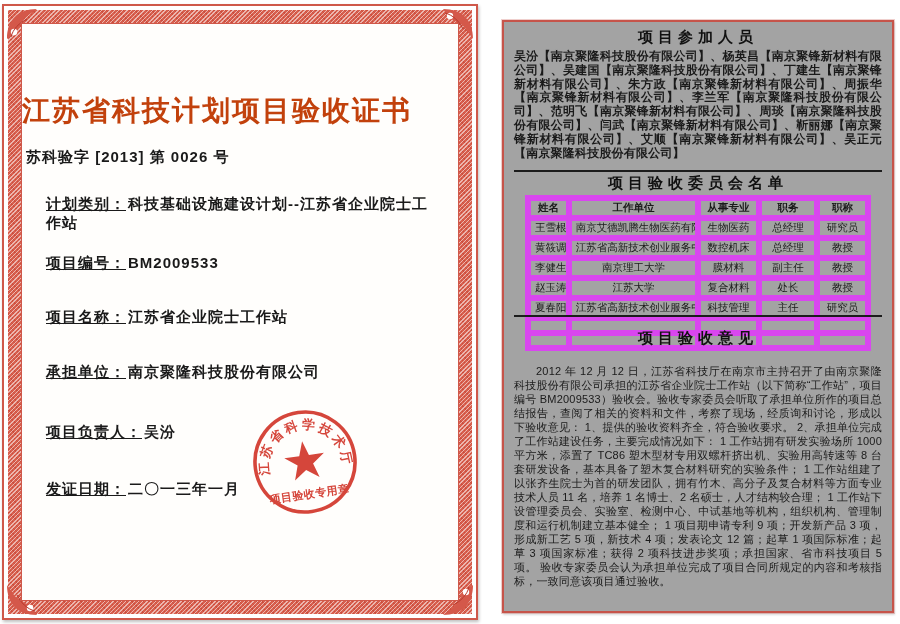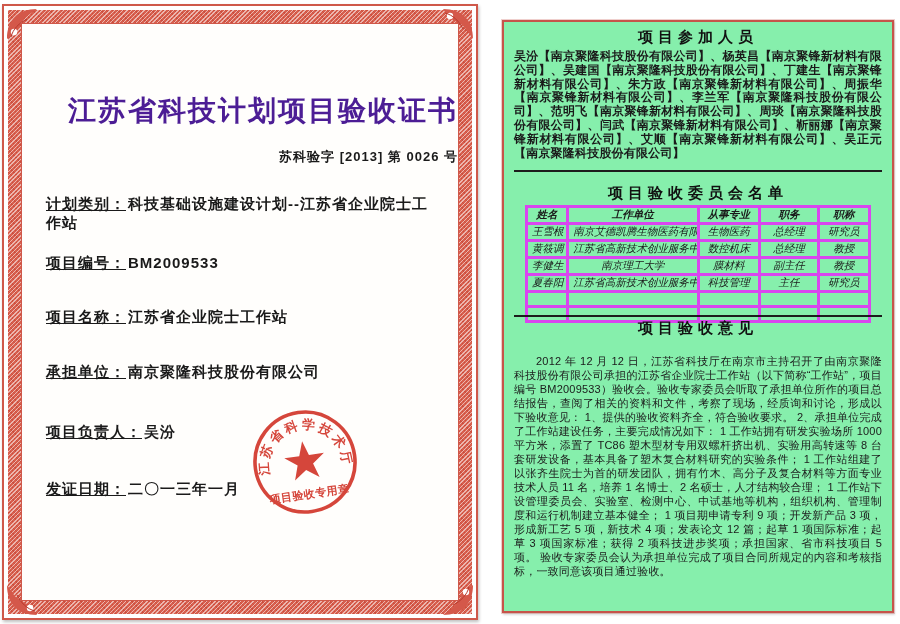--- a/index.html
+++ b/index.html
@@ -18,54 +18,54 @@
                  repeating-linear-gradient(45deg, rgba(190,60,45,.5) 0 1px, rgba(190,60,45,0) 1px 4px); }
   .cert-inner { width:100%; height:100%; background:#fffefc; border:1px solid #cf584a;
                 position:relative; }
   .corner { position:absolute; width:34px; height:34px; }
   .corner svg { width:100%; height:100%; display:block; }
   .corner.tl { left:-3px; top:-3px; }
   .corner.tr { right:-3px; top:-3px; transform:rotate(90deg); }
   .corner.br { right:-3px; bottom:-3px; transform:rotate(180deg); }
   .corner.bl { left:-3px; bottom:-3px; transform:rotate(270deg); }
 
-  .cert-title { position:absolute; left:0; right:0; top:68px; text-align:right;
-                font-size:28px; font-weight:bold; letter-spacing:2px; color:#4c1d95; }
-  .cert-docnum { position:absolute; left:4px; right:0; top:124px; text-align:right;
-                 font-size:13px; font-weight:bold; letter-spacing:1px; }
+  .cert-title { position:absolute; left:0; right:0; top:68px; text-align:left;
+                font-size:28px; font-weight:bold; letter-spacing:2px; color:#c2410c; }
+  .cert-docnum { position:absolute; left:4px; right:0; top:124px; text-align:left;
+                 font-size:15px; font-weight:bold; letter-spacing:1px; }
   .cert-field { position:absolute; left:24px; right:16px; font-size:15px;
                 font-weight:bold; letter-spacing:1px; }
   .cert-field .lbl { margin-right:2px;text-decoration:underline; }
   .f0 { top:171px; } .f1 { top:230px; } .f2 { top:284px; }
   .f3 { top:339px; } .f4 { top:399px; } .f5 { top:456px; }
 
   .stamp { position:absolute; left:217px; top:372px; width:132px; height:132px;
            opacity:.92; }
 
   
   .report-page { position:absolute; left:502px; top:20px; width:392px; height:593px;
-                 background:#86efac; border:2px solid #c6544a;
+                 background:#a3a3a3; border:2px solid #c6544a;
                  box-shadow:0 0 0 1px rgba(198,84,74,.28), 1px 2px 2px rgba(0,0,0,.15);
                  padding:6px 10px 6px 10px; }
   .sec-heading { text-align:center; font-size:15px; font-weight:bold;
                  letter-spacing:5px; color:#111; }
   .participants-text { margin-top:3px; font-size:12px; font-weight:600;
                        line-height:13.8px; text-align:justify; letter-spacing:.2px; }
   .sec1 { height:142px; }
   .sep { border-top:2px solid #1c1c1c; }
-  .sec2 { height:143px; padding-top:12px; }
+  .sec2 { height:143px; padding-top:2px; }
   .committee-table { width:calc(100% - 22px); margin:2px auto 0 auto;
                      border-collapse:collapse; font-size:10.5px; table-layout:fixed; }
-  .committee-table th, .committee-table td { border:3px solid #d946ef; height:15px;
-                     padding:0 4px; overflow:hidden; white-space:nowrap;font-style:italic; }
+  .committee-table th, .committee-table td { border:6px solid #d946ef; height:15px;
+                     padding:0 4px; overflow:hidden; white-space:nowrap; }
   .committee-table th { font-weight:bold; text-align:center; }
   .committee-table td { text-align:center; font-weight:500; }
   .col-name { width:12%; } .col-org { width:38%; } .col-major { width:18%; }
   .col-duty { width:17%; } .col-title { width:15%; }
-  .sec3 { padding-top:2px; }
+  .sec3 { padding-top:12px; }
   .opinion-text { margin-top:16px; font-size:11px; font-weight:500;
                   line-height:14px; text-align:justify; text-indent:2em;
                   letter-spacing:.2px; }
 </style>
 </head>
 <body>
 
 <div class="canvas">
 
   <div class="cert-page">
@@ -180,20 +180,27 @@
               <td>教授</td>
             </tr>
             <tr>
               <td>李健生</td>
               <td>南京理工大学</td>
               <td>膜材料</td>
               <td>副主任</td>
               <td>教授</td>
             </tr>
             <tr>
+              <td>赵玉涛</td>
+              <td>江苏大学</td>
+              <td>复合材料</td>
+              <td>处长</td>
+              <td>教授</td>
+            </tr>
+            <tr>
               <td>夏春阳</td>
               <td>江苏省高新技术创业服务中心</td>
               <td>科技管理</td>
               <td>主任</td>
               <td>研究员</td>
             </tr>
             <tr>
               <td></td>
               <td></td>
               <td></td>

